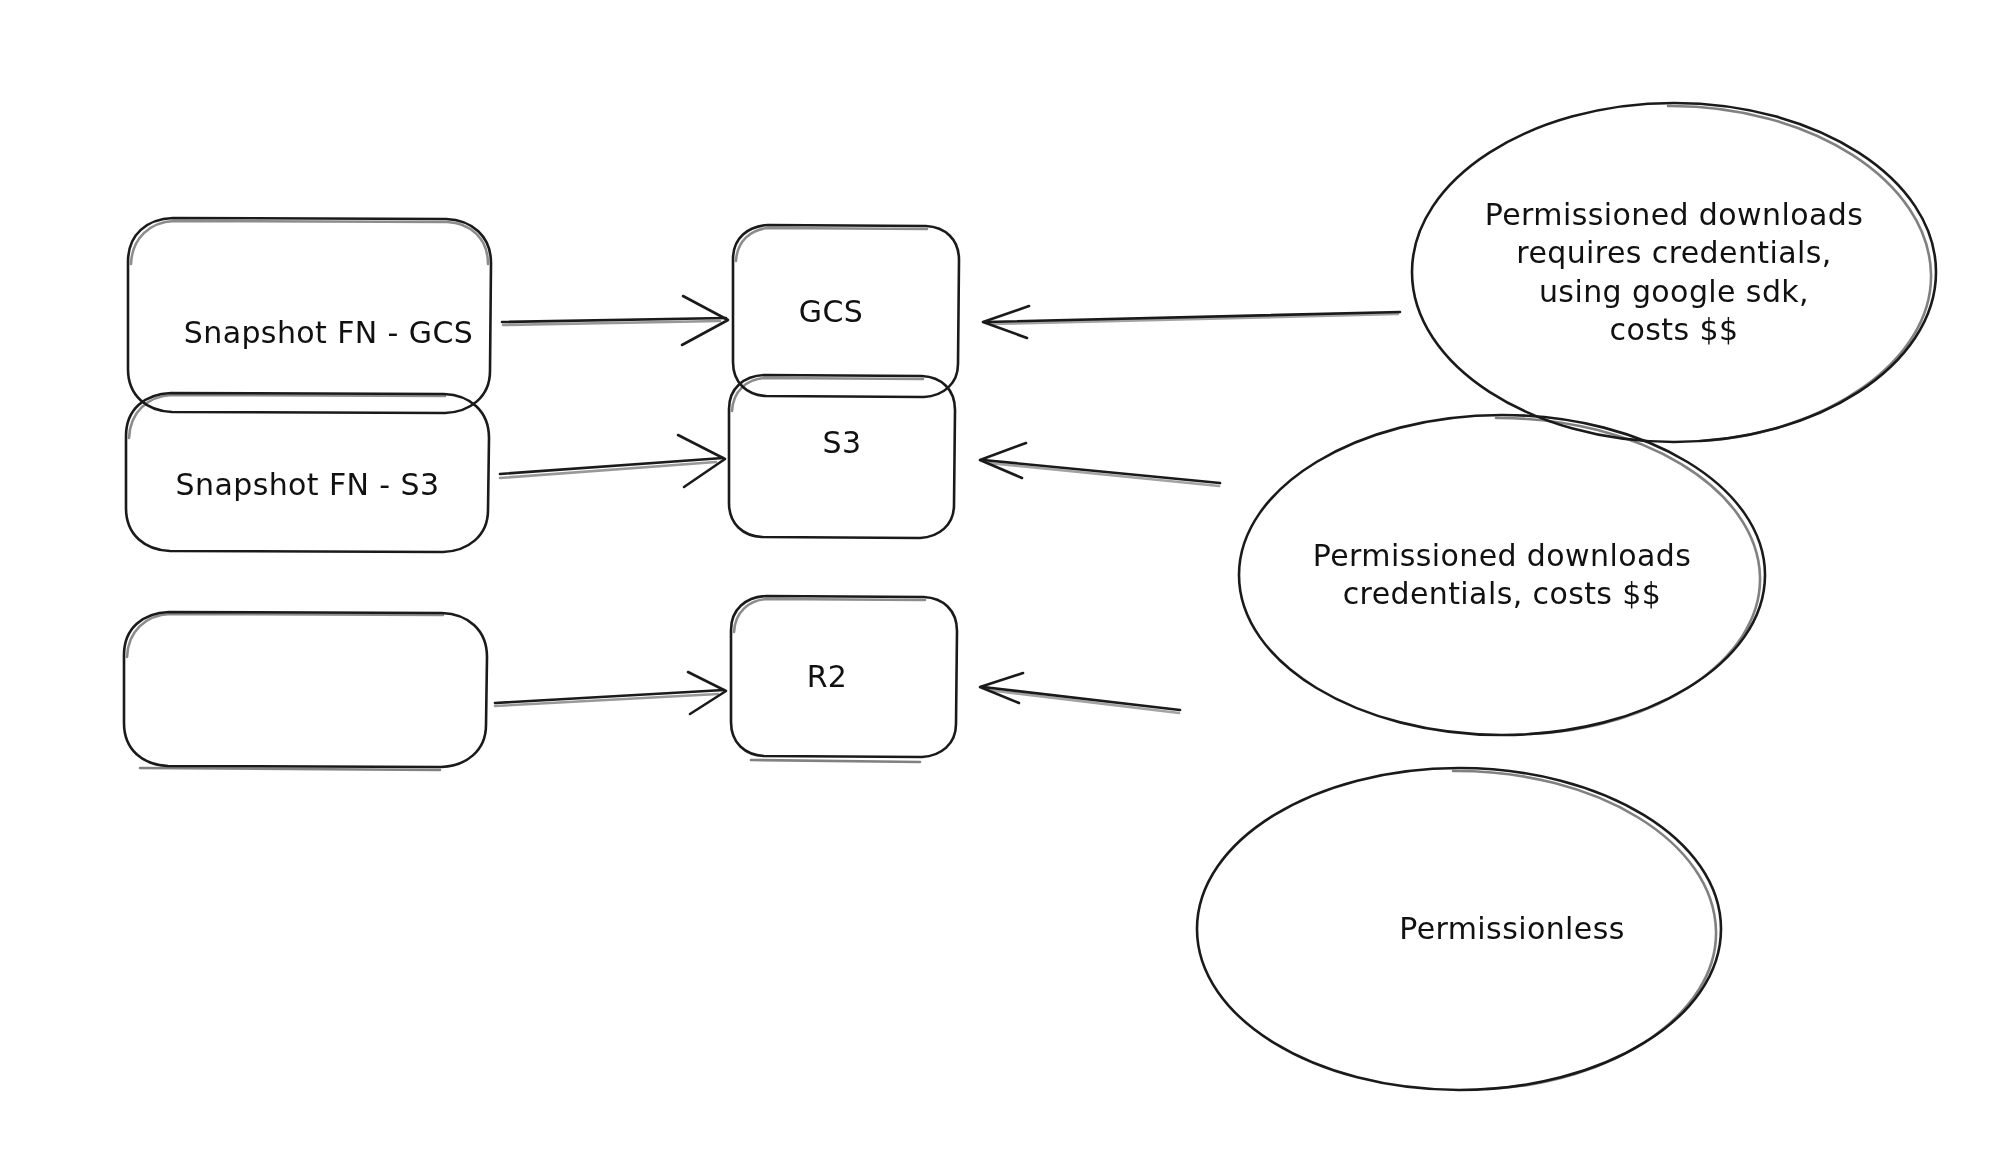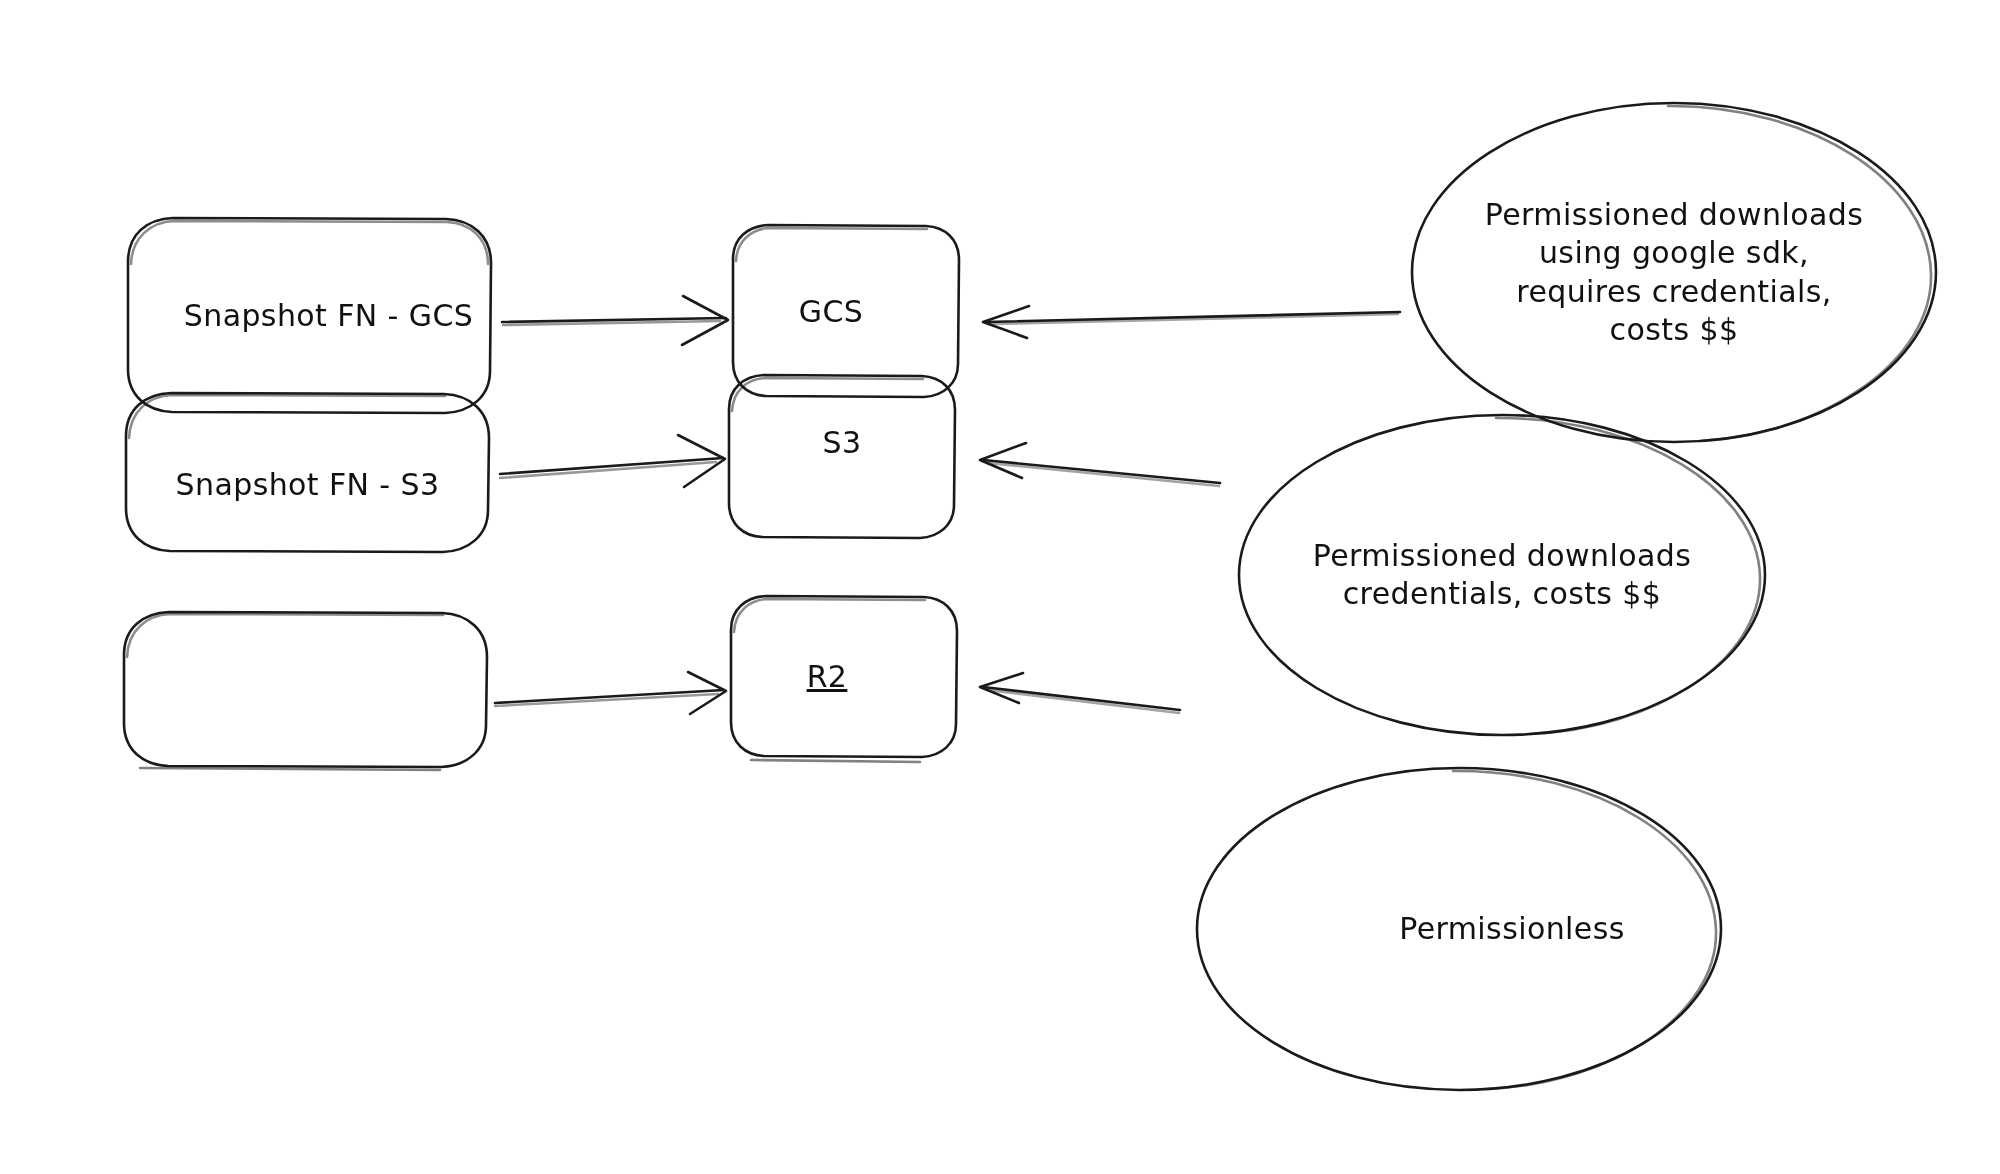--- a/index.html
+++ b/index.html
@@ -205,40 +205,40 @@
                  C1315 1090 1197 1018 1197 929
                  C1197 840 1315 768 1459 768 Z"></path>
         <path d="M1453 771
                  C1597 770 1714 842 1716 931
                  C1718 1014 1612 1084 1487 1089" opacity="0.55"></path>
       </g>
 
     </g>
   </svg>
 
-  <div class="node-label" style="left:128px; top:218px; width:401px; height:195px;">Snapshot FN - GCS</div>
+  <div class="node-label" style="left:128px; top:235px; width:401px; height:195px;">Snapshot FN - GCS</div>
 
   <div class="node-label" style="left:733px; top:225px; width:196px; height:172px;">GCS</div>
 
   <div class="ellipse-label" style="left:1412px; top:103px; width:524px; height:339px;">
     <span class="line">Permissioned downloads</span>
+    <span class="line">requires credentials,</span>
     <span class="line">using google sdk,</span>
-    <span class="line">requires credentials,</span>
     <span class="line">costs $$</span>
   </div>
 
   <div class="node-label" style="left:126px; top:393px; width:363px; height:182px;">Snapshot FN - S3</div>
 
   <div class="node-label" style="left:729px; top:375px; width:226px; height:134px;">S3</div>
 
   <div class="ellipse-label" style="left:1239px; top:415px; width:526px; height:320px;">
     <span class="line">Permissioned downloads</span>
     <span class="line">credentials, costs $$</span>
   </div>
 
 
-  <div class="node-label" style="left:731px; top:596px; width:192px; height:161px;text-decoration:underline;">R2</div>
+  <div class="node-label" style="left:731px; top:596px; width:192px; height:161px;">R2</div>
 
   <div class="ellipse-label" style="left:1250px; top:768px; width:524px; height:322px;">
     <span class="line">Permissionless</span>
   </div>
 
 </div>
 
 </body></html>

